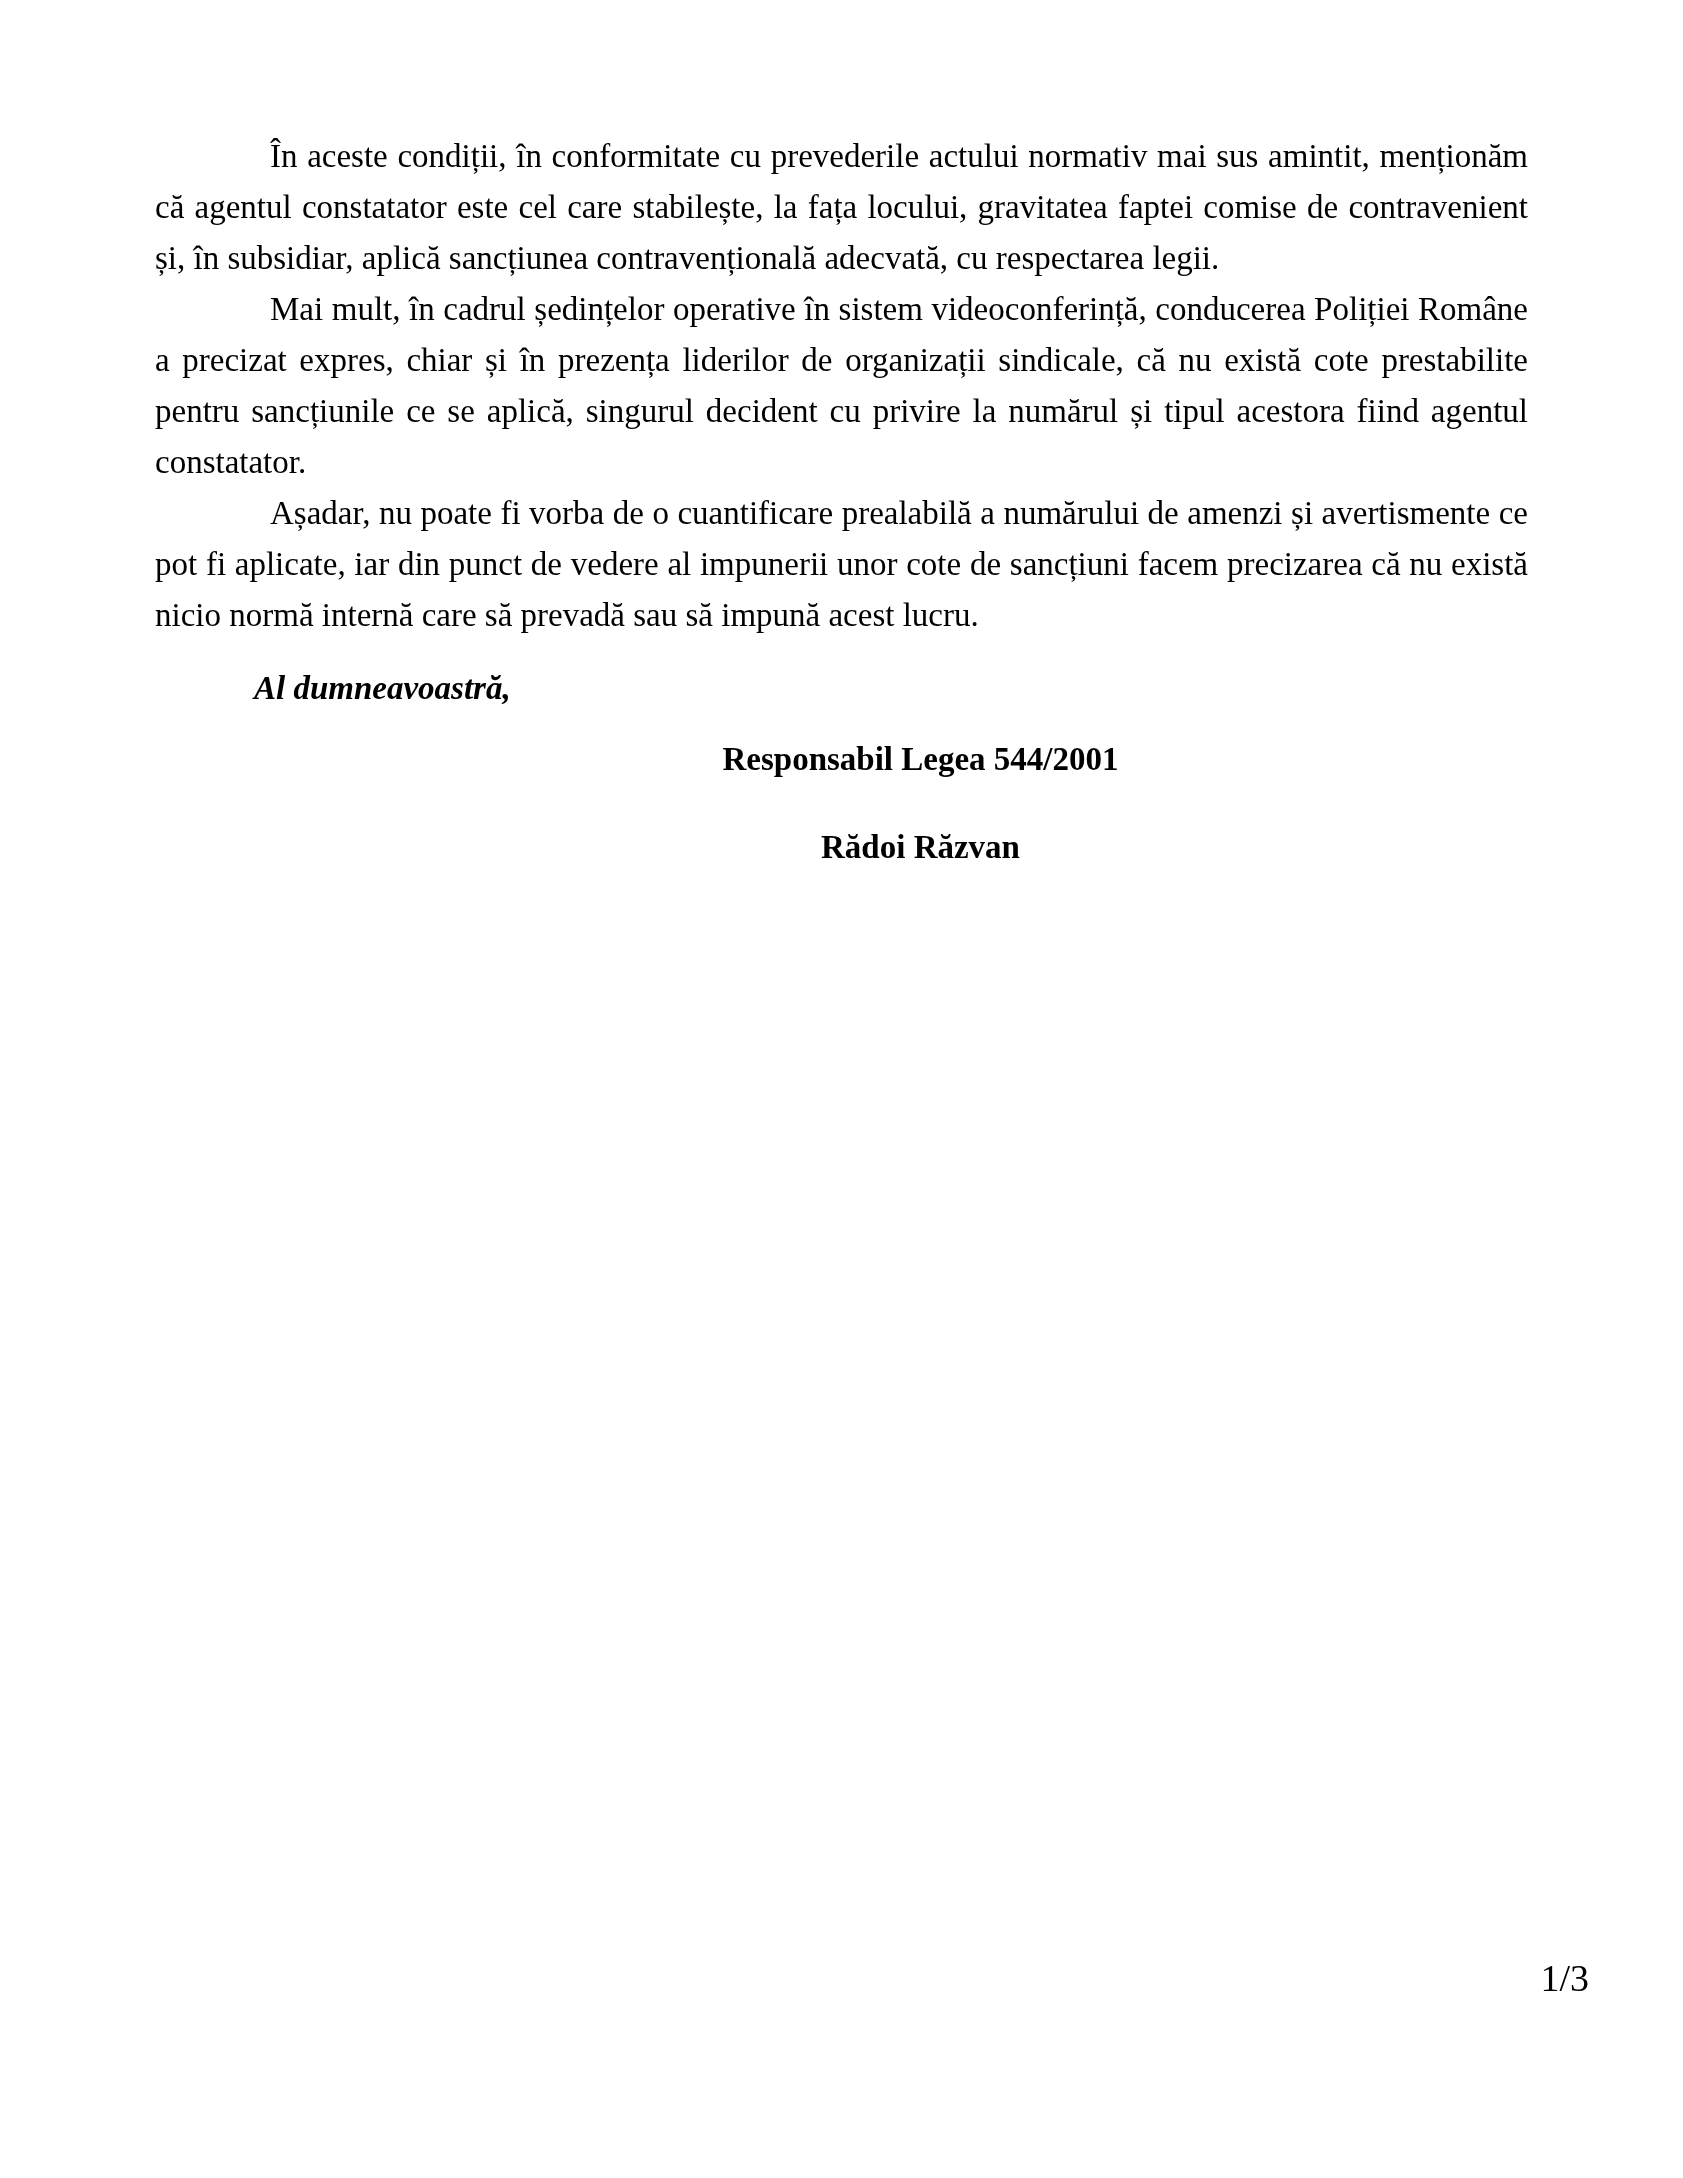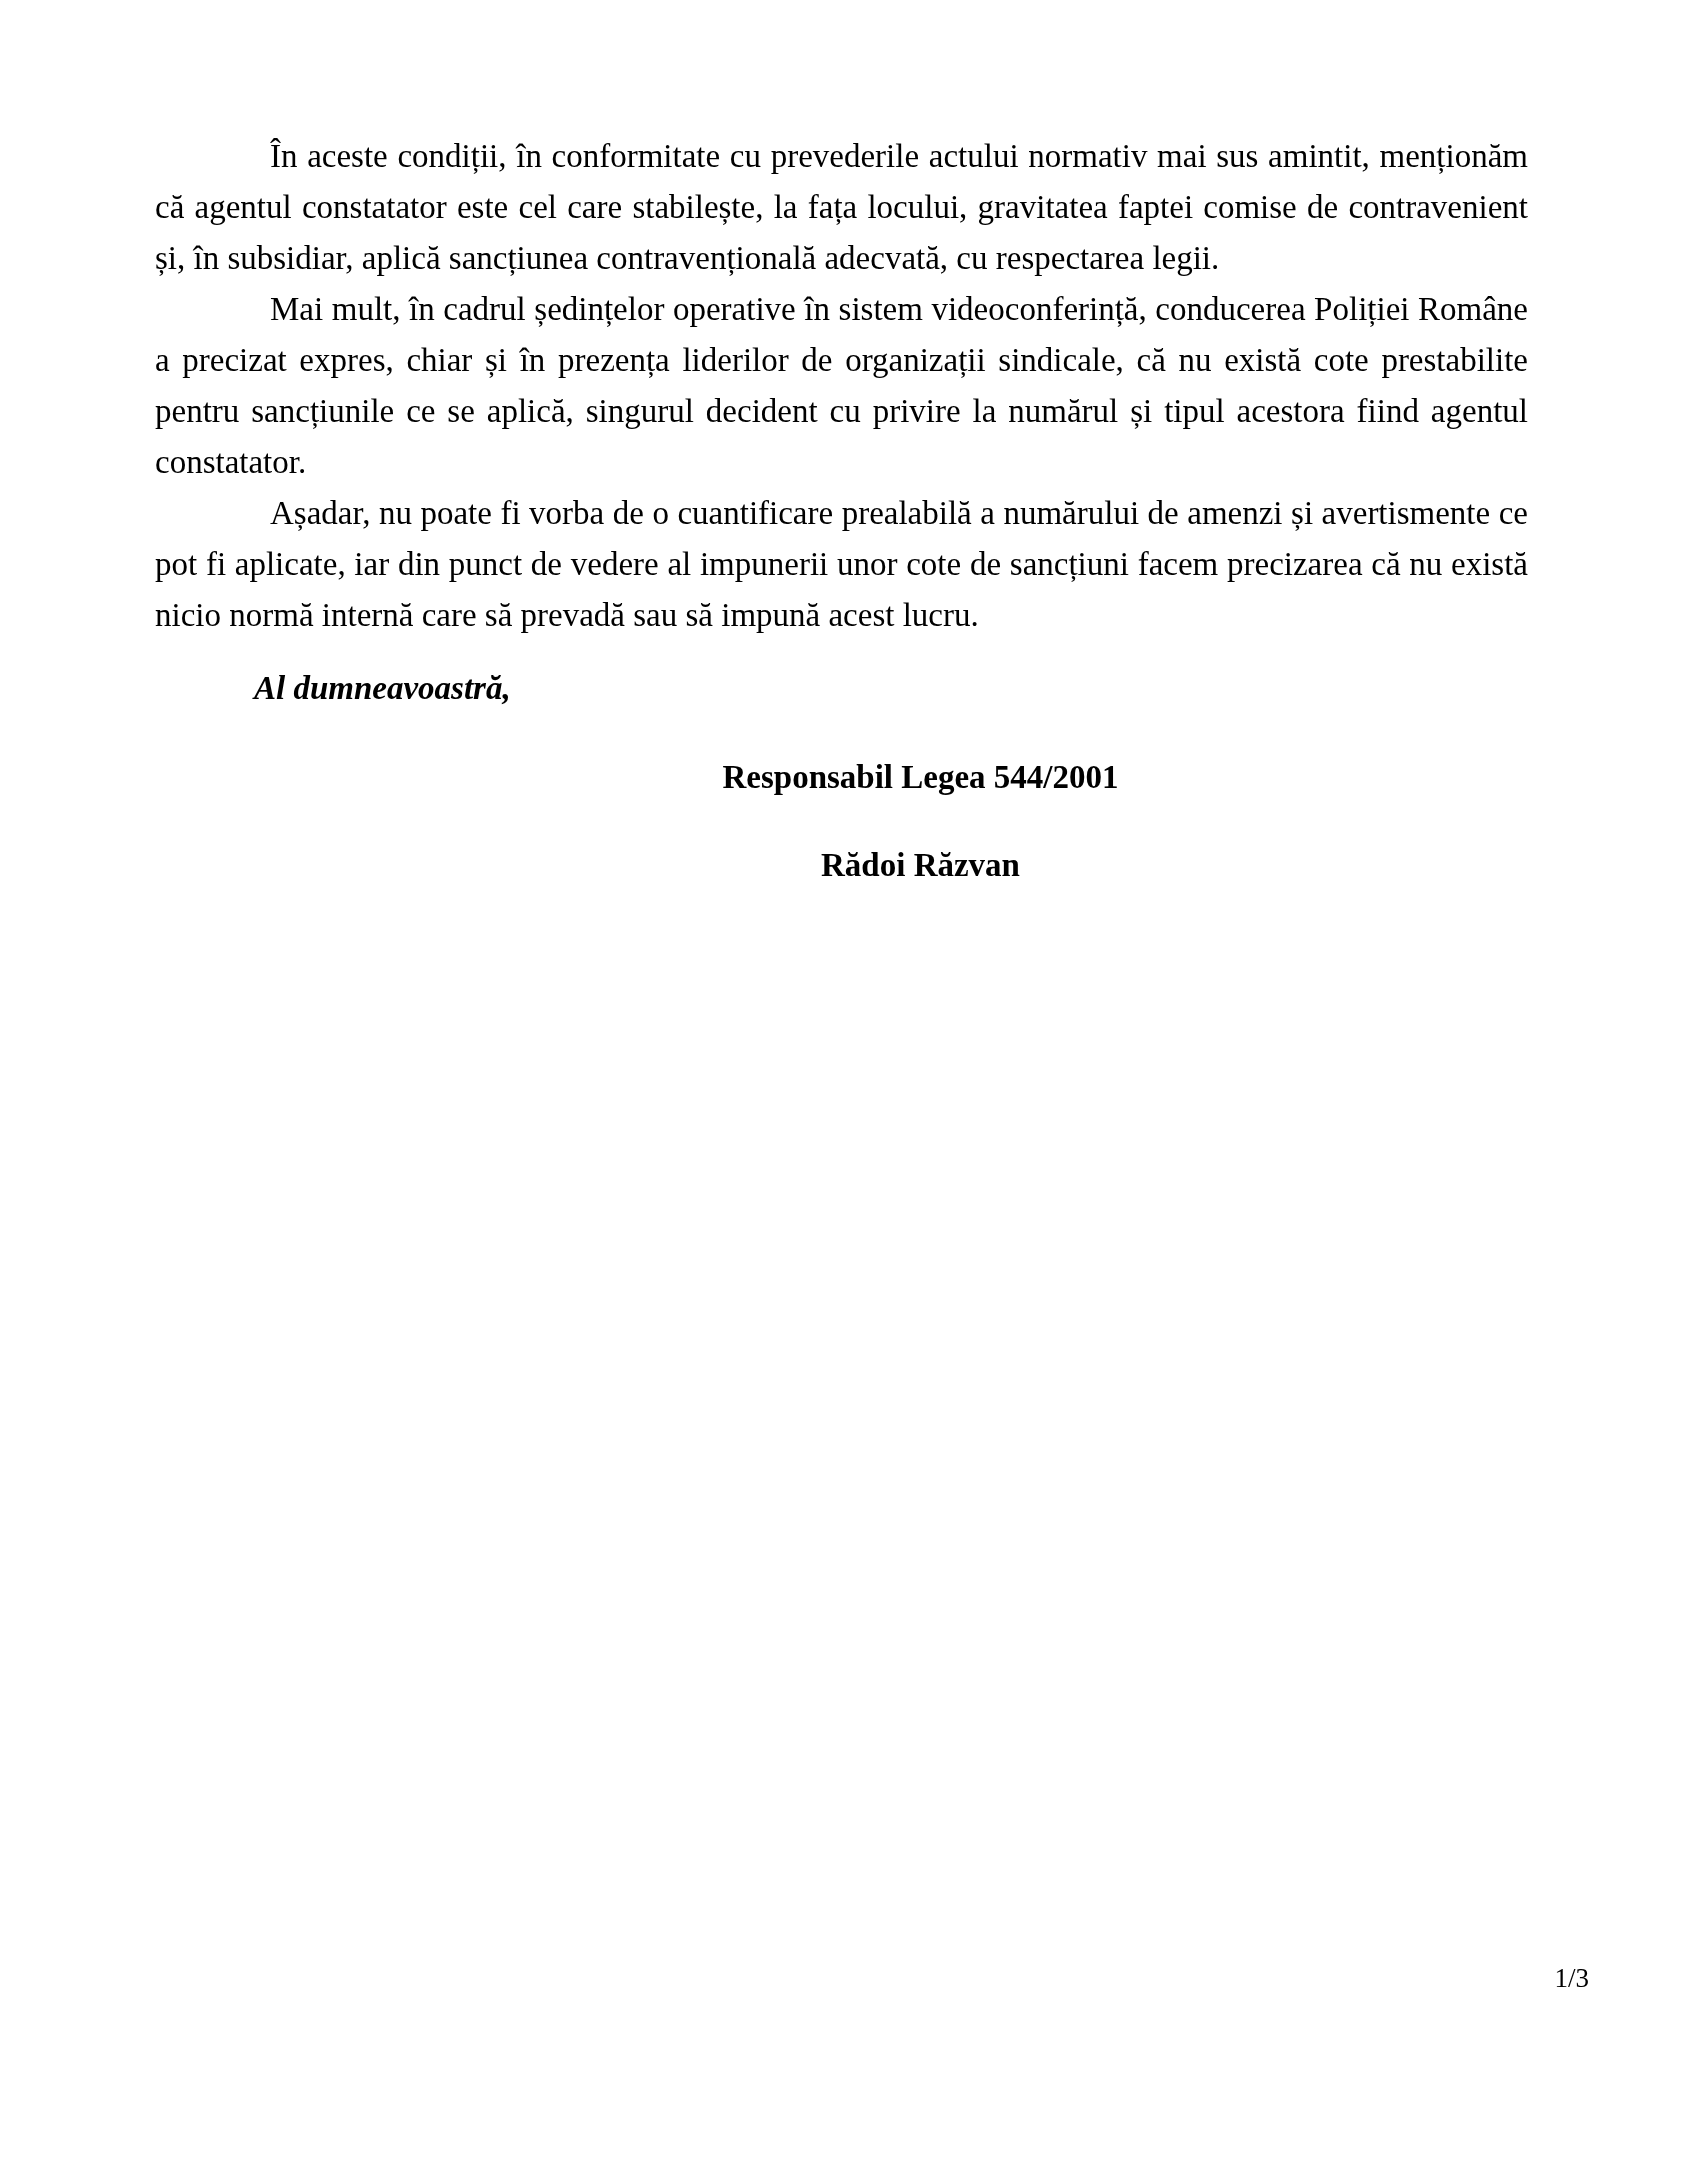--- a/index.html
+++ b/index.html
@@ -34,40 +34,40 @@
     line-height: 51px;
   }
   p.closing-par {
     margin: 22px 0 8px 0;
     font-weight: bold;
     font-style: italic;
     text-indent: 99px;
     line-height: 51px;
   }
   .signature-block {
-    margin-top: 41px;
+    margin-top: 23px;
     padding-left: 158px; 
     text-align: center;
     line-height: 44px;
   }
   .sig-title {
     font-weight: bold;
   }
   .sig-rank {
     font-style: italic;
   }
   .sig-name {
     font-weight: bold;
     margin-top: 44px;
   }
   .page-number {
     position: absolute;
     top: 1958px;
     right: 94px;
-    font-size: 27px;
+    font-size: 38px;
     line-height: 40px;
   }
 </style>
 </head>
 <body>
 
 <div class="page">
 
   <p class="body-par">În aceste condiții, în conformitate cu prevederile actului normativ mai sus amintit, menționăm că agentul constatator este cel care stabilește, la fața locului, gravitatea faptei comise de contravenient și, în subsidiar, aplică sancțiunea contravențională adecvată, cu respectarea legii.</p>
 

